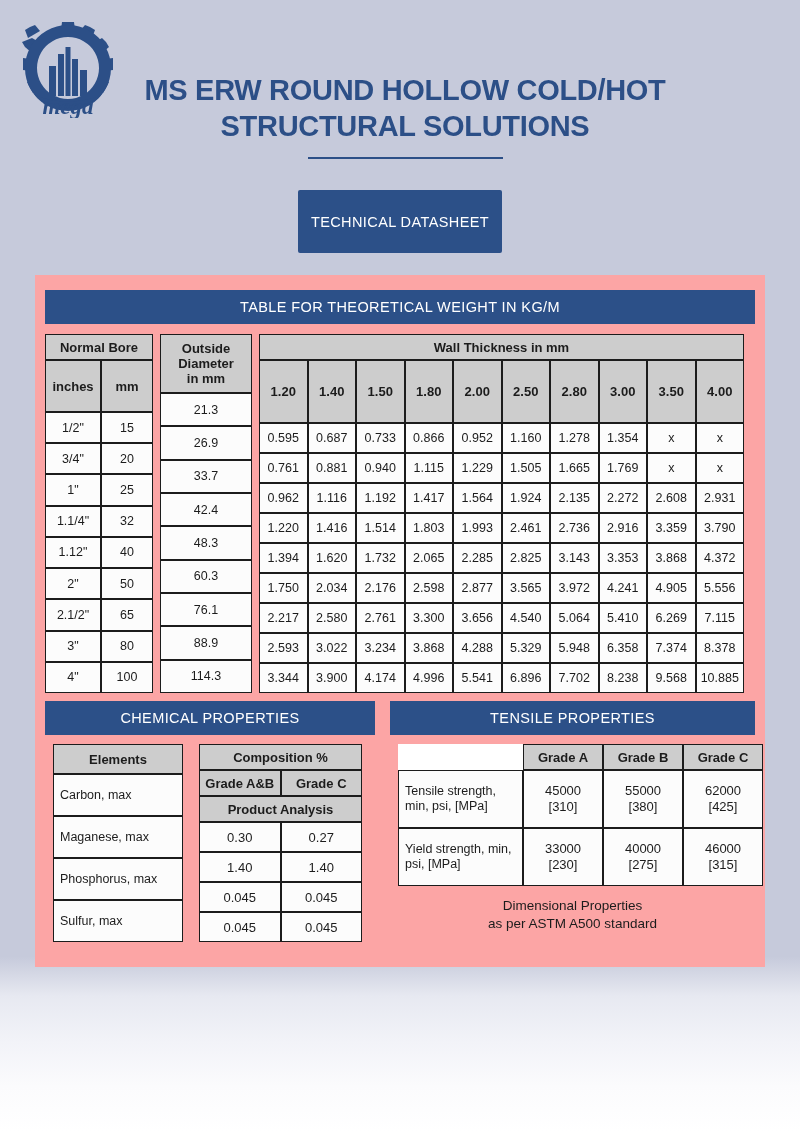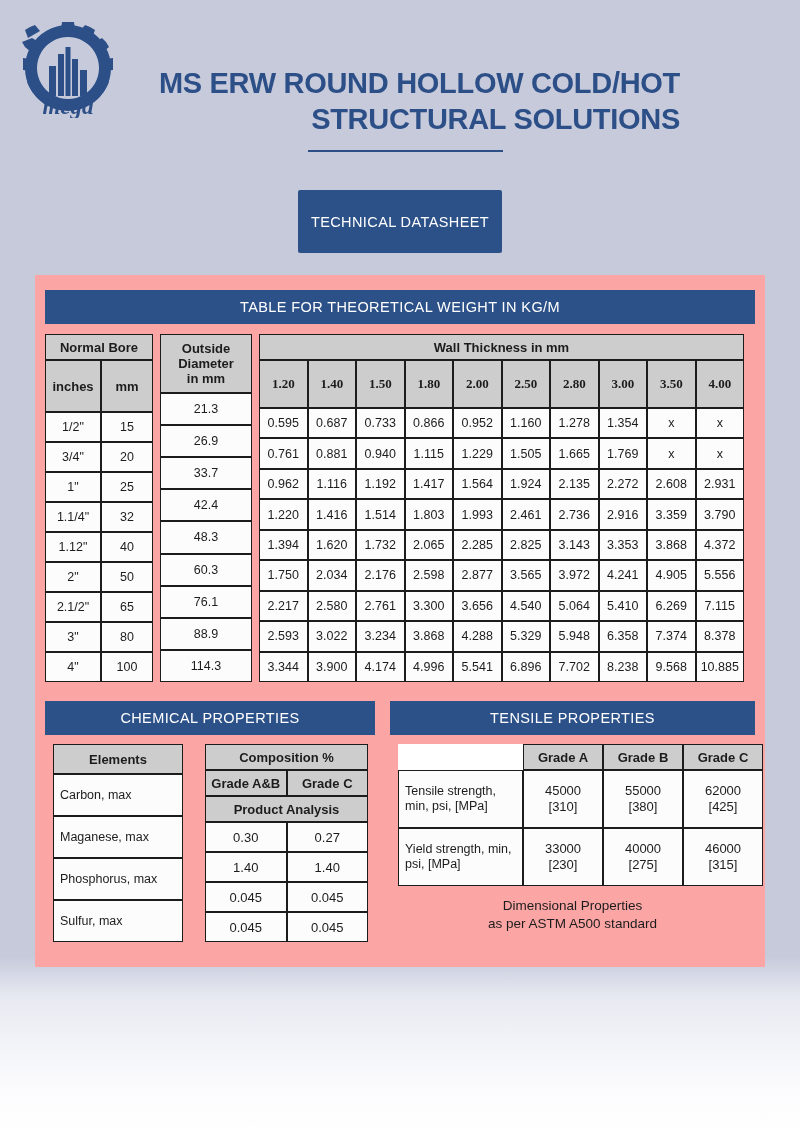--- a/index.html
+++ b/index.html
@@ -33,23 +33,23 @@
     position: absolute;
     left: 18px;
     top: 18px;
     width: 100px;
     height: 100px;
   }
 
   .title-block {
     position: absolute;
     left: 130px;
-    top: 65px;
+    top: 72px;
     width: 550px;
-    text-align: right;
+    text-align: center;
   }
 
   .title-line {
     font-family: "Liberation Sans Narrow", "Liberation Sans", sans-serif;
     font-size: 29px;
     font-weight: bold;
     color: #2c4f87;
     letter-spacing: -0.3px;
     line-height: 36px;
     white-space: nowrap;
@@ -140,36 +140,36 @@
   #bore-table col.c-mm { width: 52px; }
 
   
   #od-table { width: 92px; }
   #od-table th { height: 59px; font-size: 13px; line-height: 15px; }
   #od-table td { height: 30px; }
 
   
   #wall-table { width: 485px; }
   #wall-table th.span  { height: 26px; font-size: 13px; }
-  #wall-table th.sub   { height: 48px; font-size: 13px; font-family: Liberation Serif, serif; }
+  #wall-table th.sub   { height: 63px; font-size: 13px; }
   #wall-table td       { height: 30px; }
 
   
   .panels {
     position: absolute;
     left: 10px;
     top: 426px;
     width: 710px;
     display: flex;
     gap: 15px;
   }
   .panel-left  { width: 330px; }
   .panel-right { width: 365px; }
 
-  .panel-body { margin-top: 9px; display: flex; gap: 22px; padding-left: 8px; }
+  .panel-body { margin-top: 9px; display: flex; gap: 16px; padding-left: 8px; }
 
   
   #elements-table { width: 130px; }
   #elements-table th { height: 30px; font-size: 13px; }
   #elements-table td {
     height: 30px; text-align: left; padding-left: 6px; font-size: 12.5px;
   }
 
   #composition-table { width: 163px; }
   #composition-table th.span { height: 26px; font-size: 13px; }

